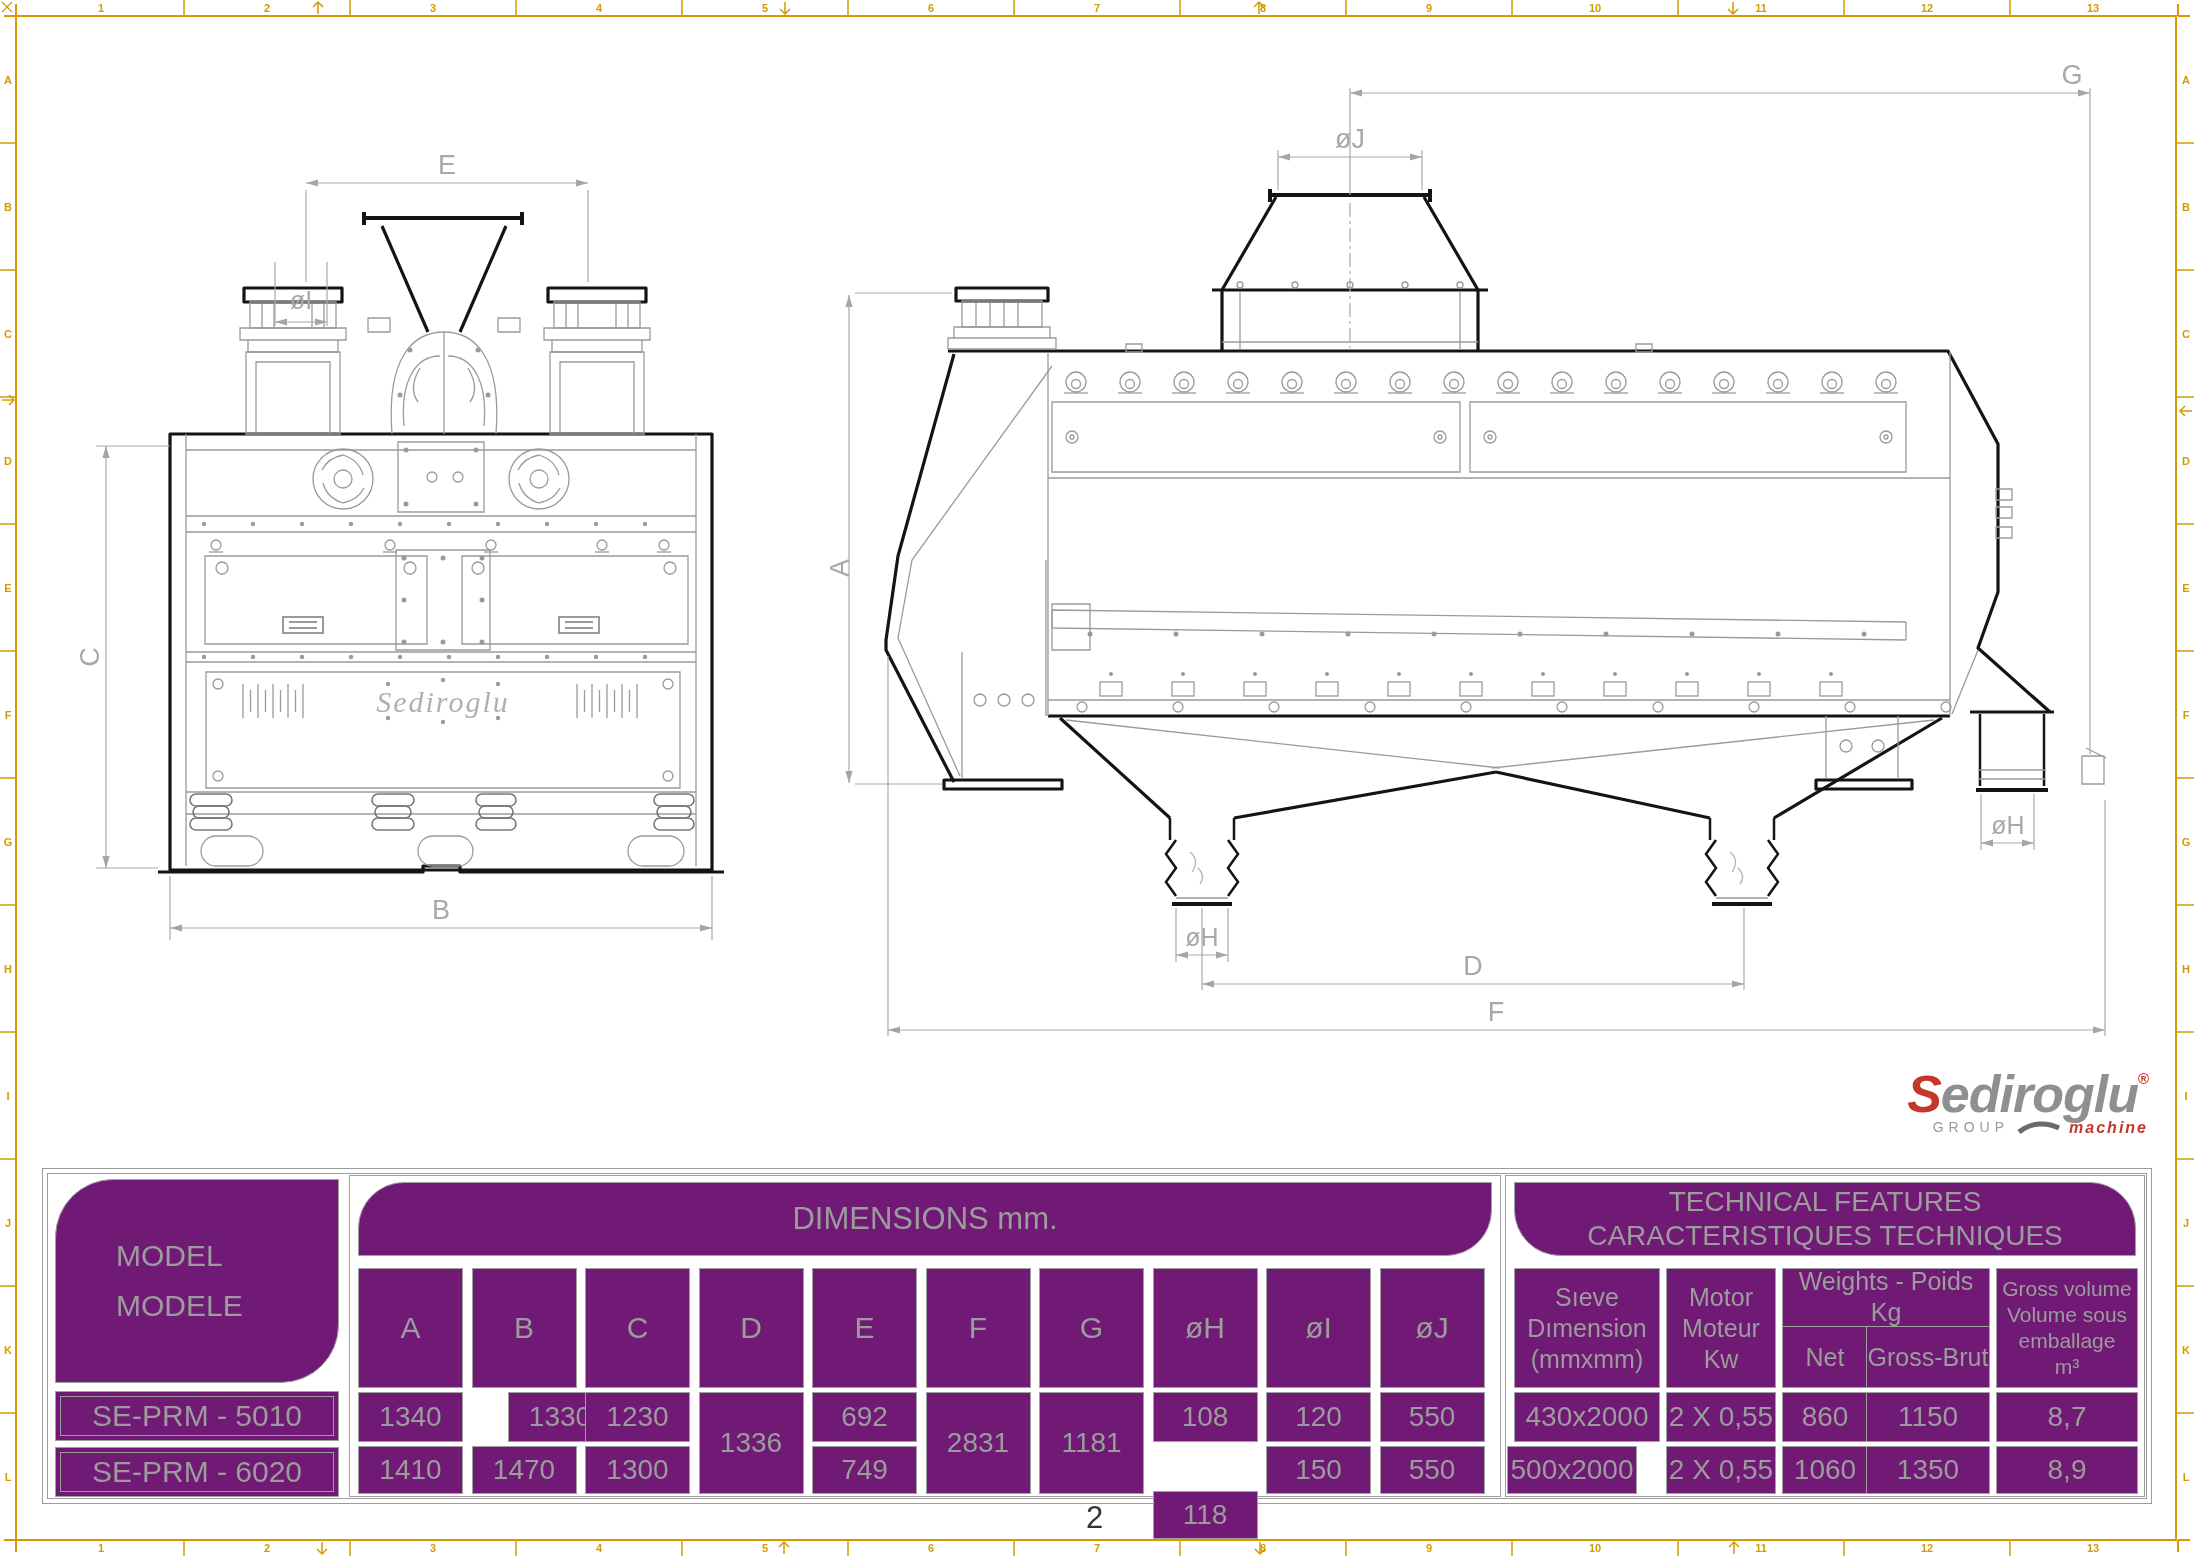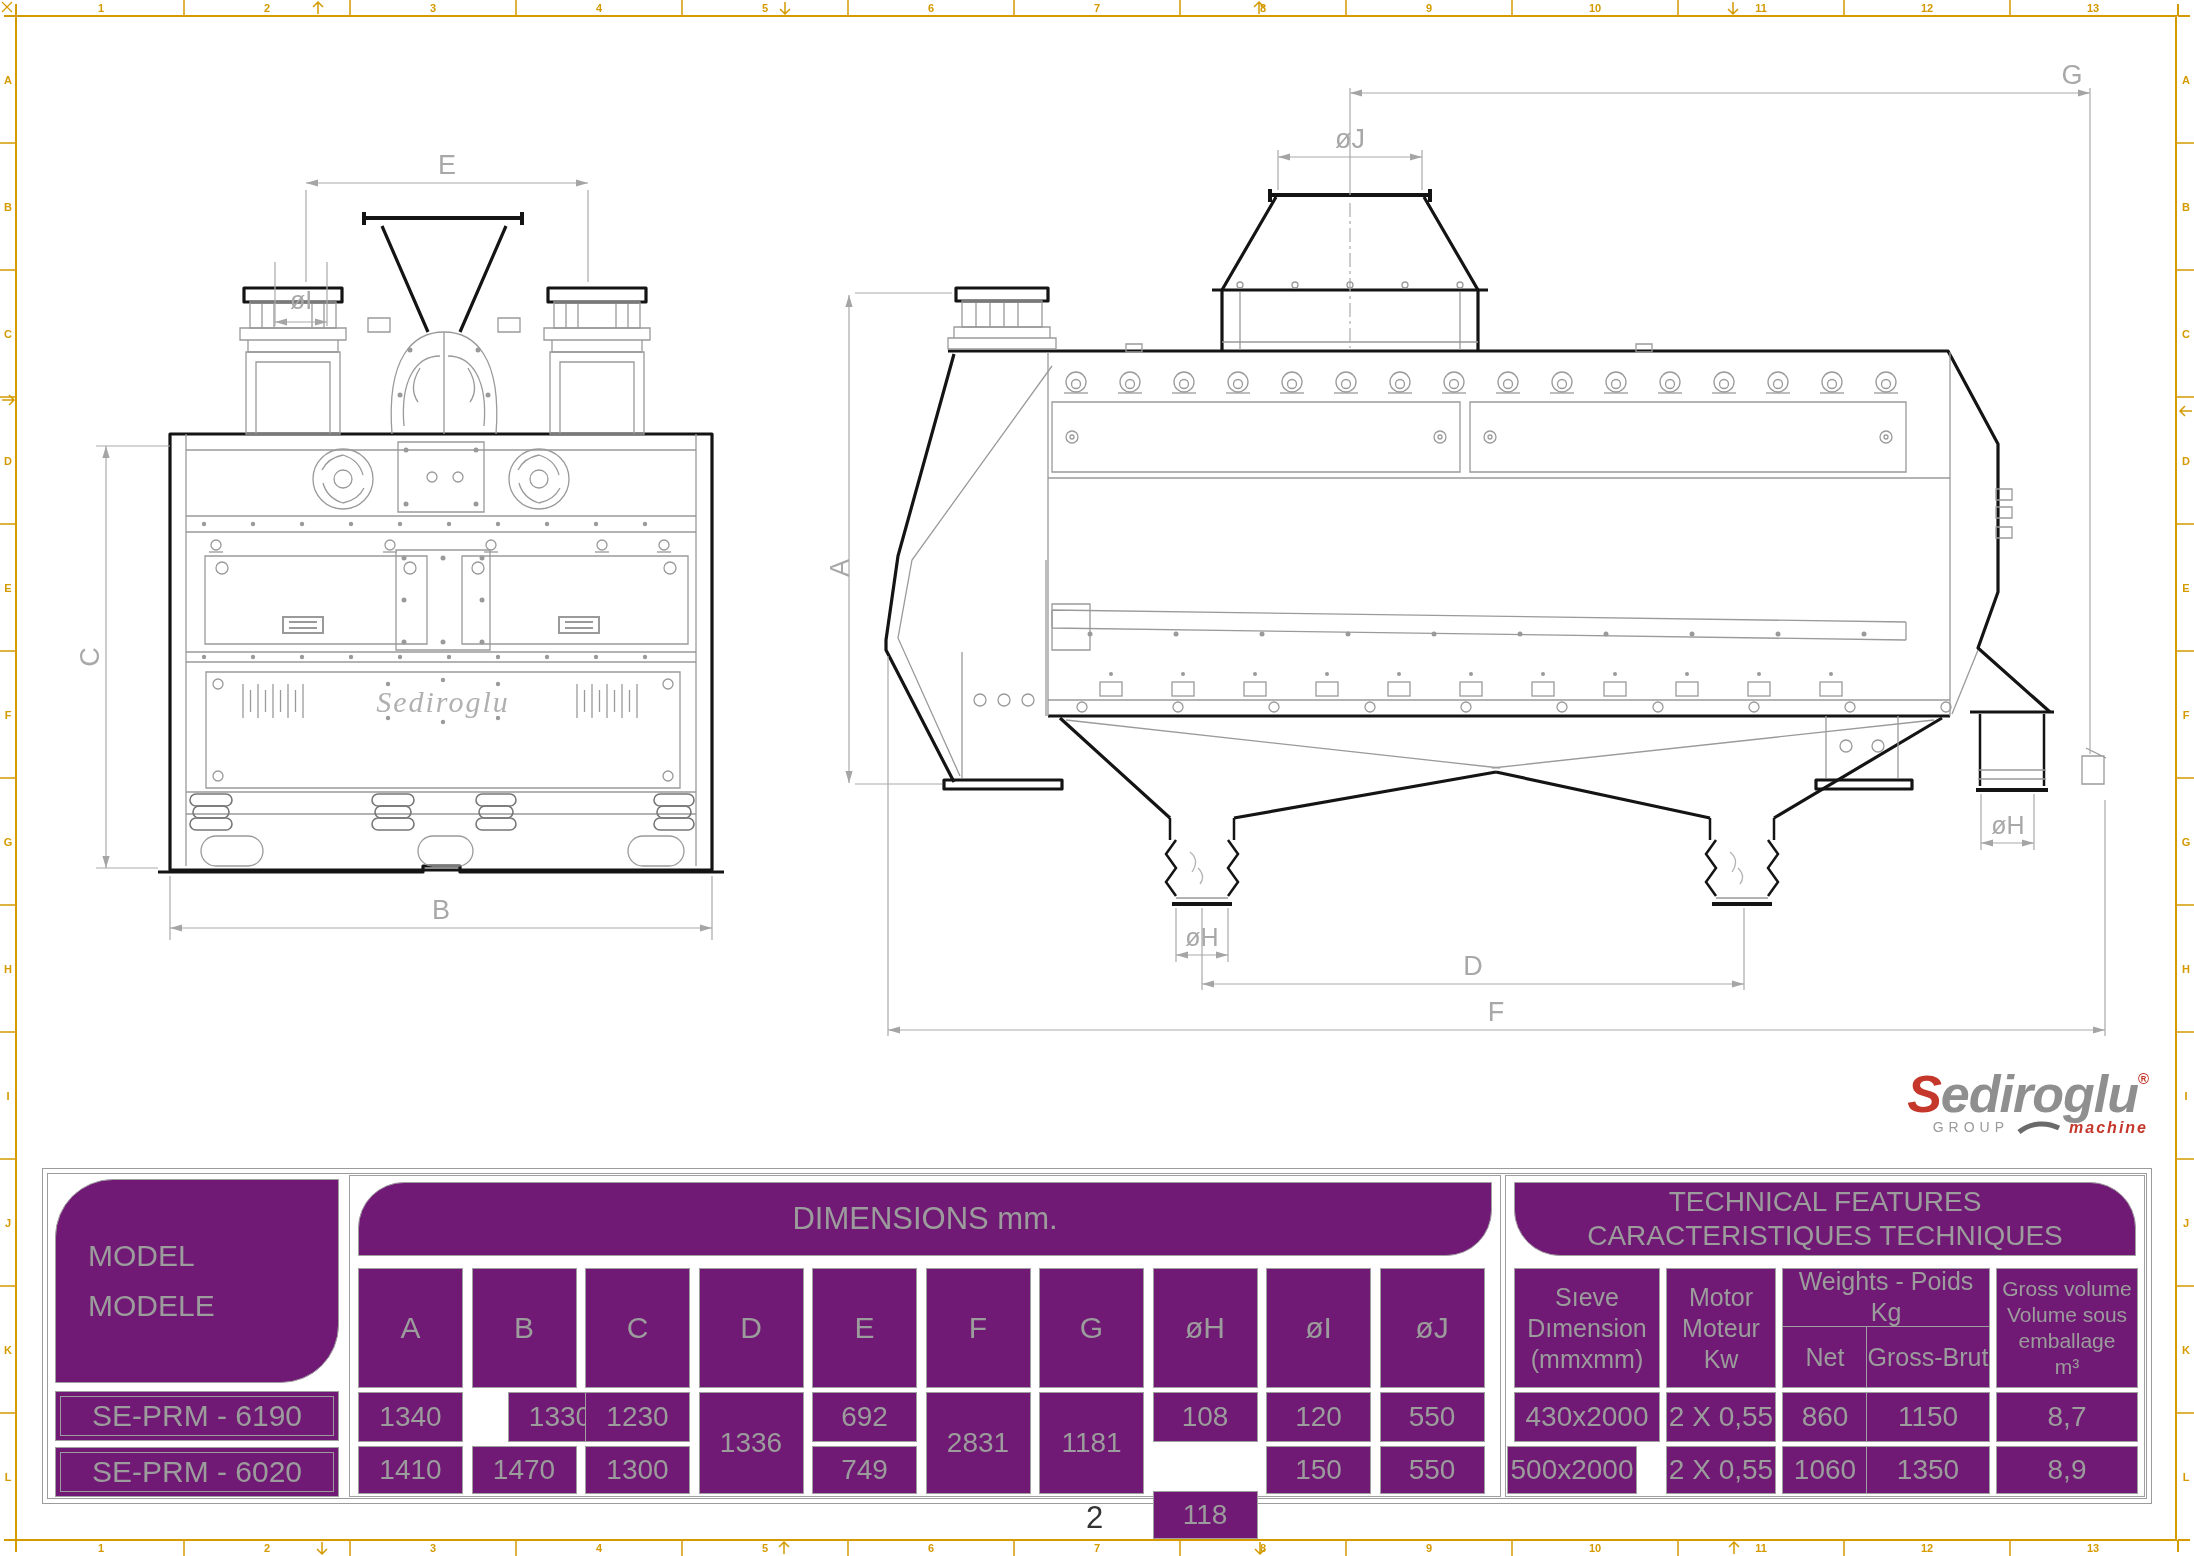--- a/index.html
+++ b/index.html
@@ -26,21 +26,21 @@
 
   
   #spec-table{position:absolute;left:42px;top:1168px;width:2108px;height:334px;
               border:1.5px solid #9c9c9c;color:#9c9c9c;}
   .dbl{outline:1px solid #9c9c9c;outline-offset:-6px;}
   .abs{position:absolute;box-sizing:border-box;}
   .cellb{border:1.5px solid #a0a0a0;background:#701a75;}
   .cen{display:flex;align-items:center;justify-content:center;text-align:center;}
   .col{flex-direction:column;}
   #model-header{left:12px;top:10px;width:284px;height:204px;border-radius:58px 0 58px 0;
-                justify-content:center;align-items:flex-start;padding-left:32px;gap:16px;font-size:30px;}
+                justify-content:center;align-items:flex-start;padding-left:60px;gap:16px;font-size:30px;}
   .model-row{left:12px;width:284px;height:50px;font-size:30px;}
   #dims-group{left:306px;top:6px;width:1152px;height:322px;border:1.5px solid #a0a0a0;}
   #dims-header{left:8px;top:6px;width:1134px;height:74px;border-radius:46px 0 46px 0;font-size:31px;}
   #tech-group{left:1462px;top:6px;width:640px;height:322px;border:1.5px solid #a0a0a0;}
   #tech-header{left:8px;top:6px;width:622px;height:74px;border-radius:0 46px 0 46px;
                font-size:28px;line-height:34px;}
   .sub3{font-size:25px;line-height:31px;}
   .val{font-size:28px;}
   .dimcol-label{font-size:30px;}
 </style>
@@ -551,21 +551,21 @@
   </div>
 </div>
 
 
 <div id="spec-table" class="dbl">
 
   <div id="model-header" class="abs cellb cen col" style="align-items:flex-start">
     <span>MODEL</span>
     <span>MODELE</span>
   </div>
-  <div class="abs cellb cen model-row dbl" style="top:222px">SE-PRM - 6190</div>
+  <div class="abs cellb cen model-row dbl" style="top:222px">SE-PRM - 5010</div>
   <div class="abs cellb cen model-row dbl" style="top:278px">SE-PRM - 6020</div>
 
   <div id="dims-group" class="abs">
     <div id="dims-header" class="abs cellb cen">DIMENSIONS mm.</div>
     <div id="dim-cols">
           <div class="abs cellb cen dimcol-label" style="left: 8px; top: 92px; width: 105px; height: 120px;">A</div>
           <div class="abs cellb cen val" style="left: 8px; top: 216px; width: 105px; height: 50px;">1340</div>
           <div class="abs cellb cen val" style="left: 8px; top: 270px; width: 105px; height: 48px;">1410</div>
           <div class="abs cellb cen dimcol-label" style="left: 121.5px; top: 92px; width: 105px; height: 120px;">B</div>
           <div class="abs cellb cen val" style="left: 121.5px; top: 216px; width: 105px; height: 50px; margin-left: 36px;">1330</div>

